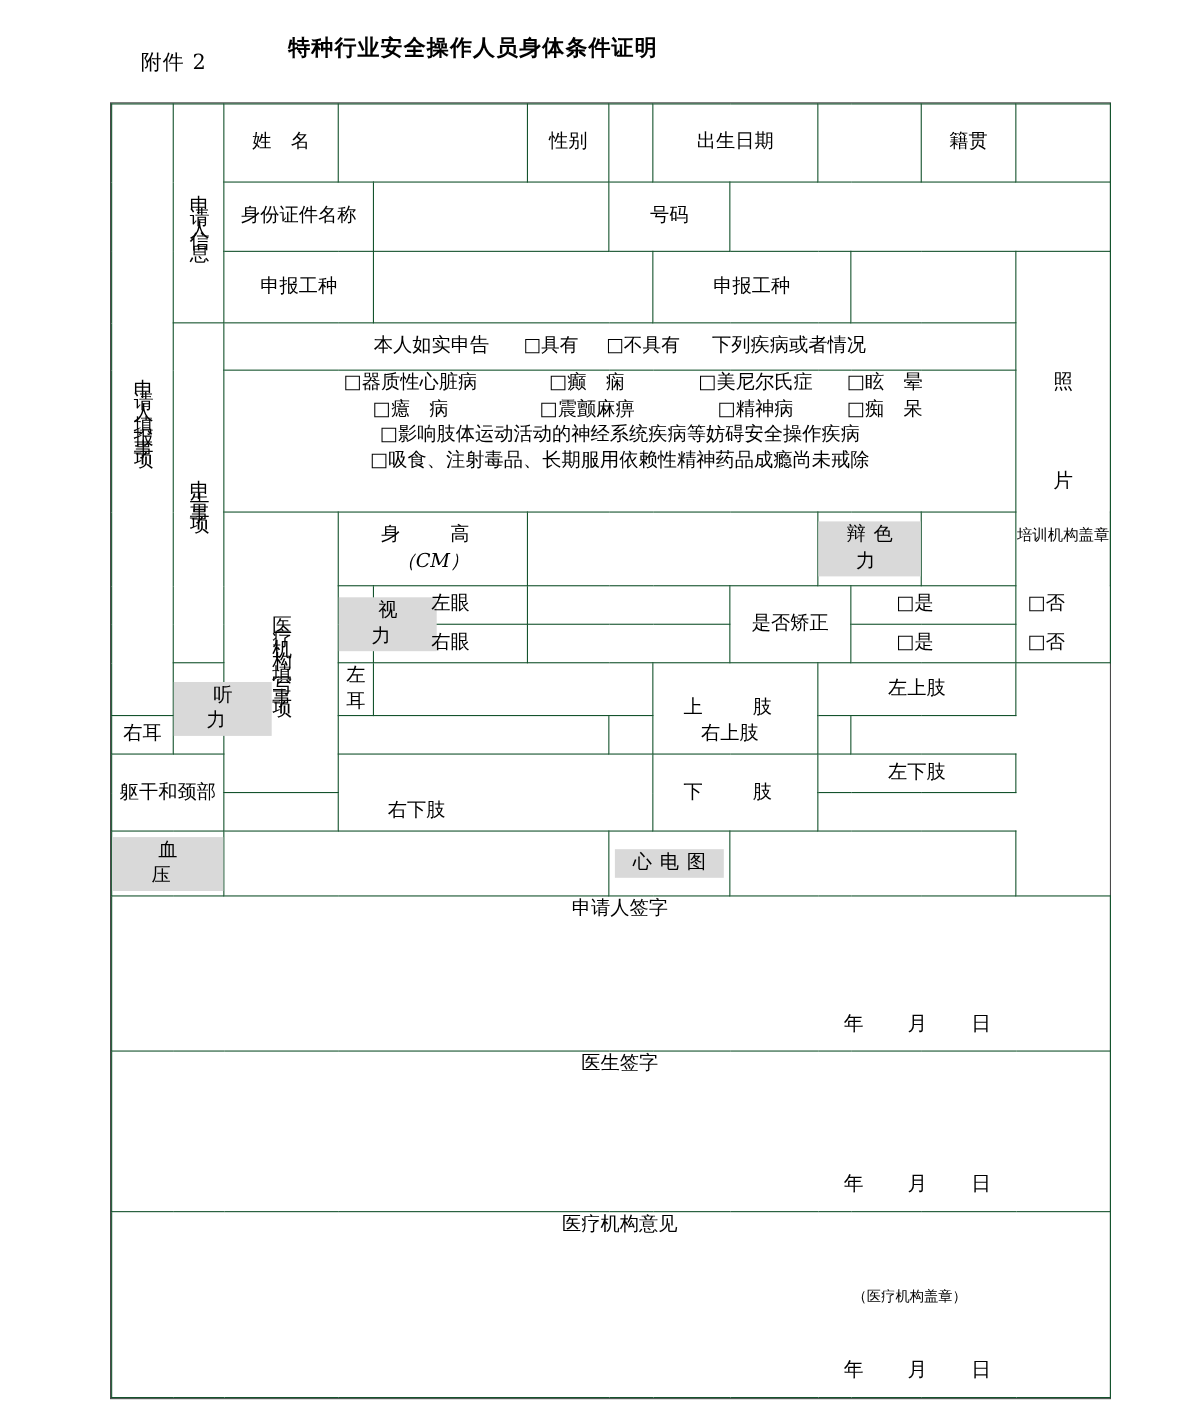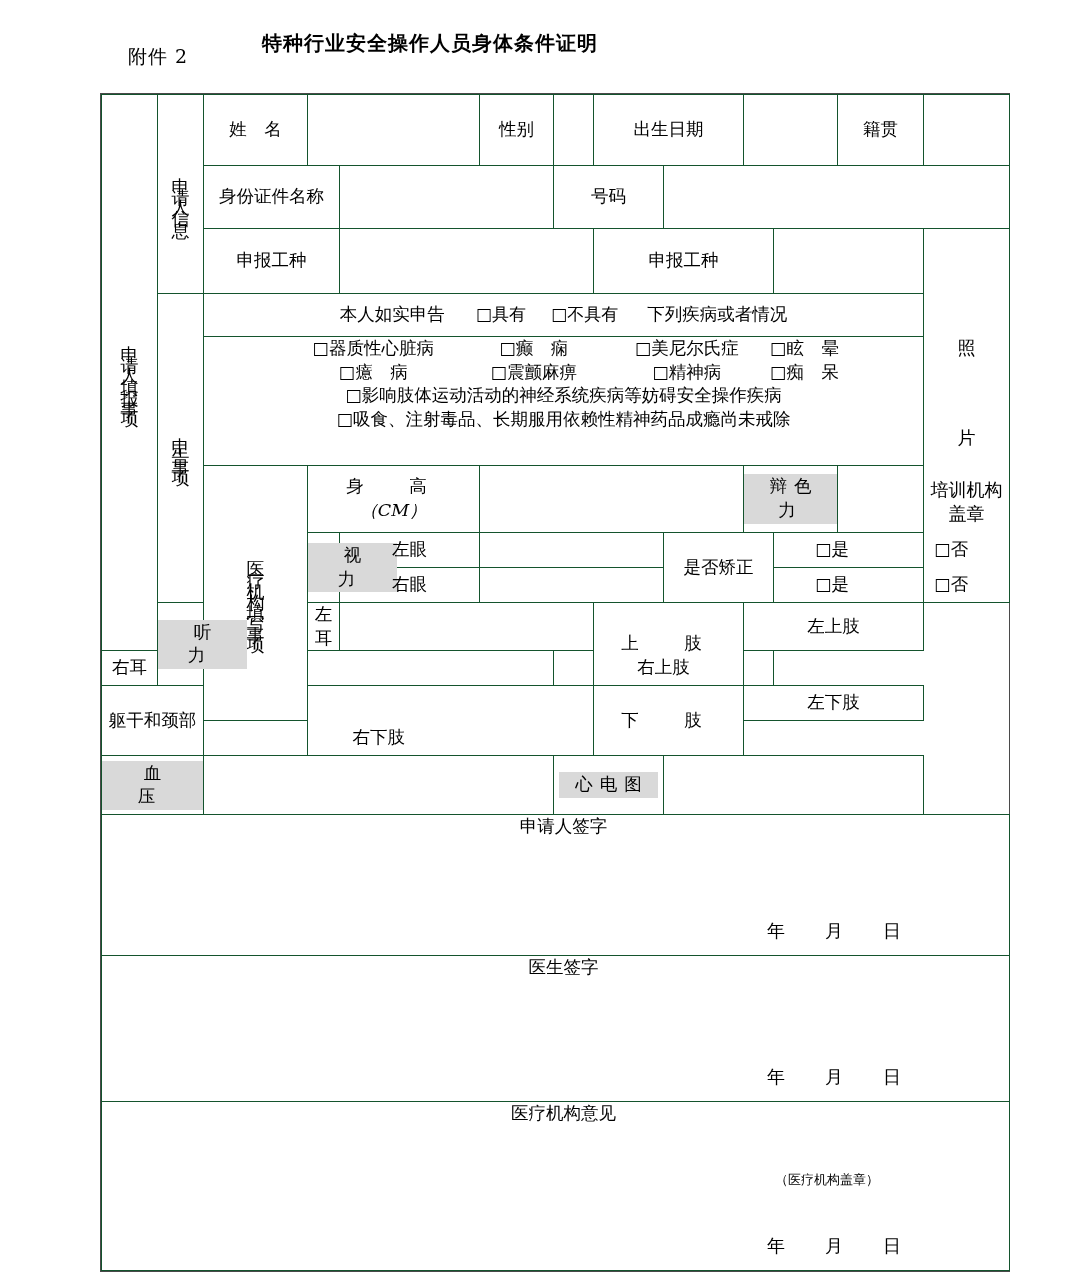--- a/index.html
+++ b/index.html
@@ -105,21 +105,21 @@
     vertical-align: top;
     position: relative;
   }
   .photo-inner {
     position: relative;
     height: 100%;
     min-height: 216px;
   }
   .photo-word-1 { position: absolute; top: 28px; left: 0; right: 0; text-align: center; font-size: 18px;}
   .photo-word-2 { position: absolute; top: 118px; left: 0; right: 0; text-align: center; font-size: 18px;}
-  .photo-seal  { position: absolute; top: 170px; left: 0; right: 0; text-align: center; font-size: 18px;}
+  .photo-seal  { position: absolute; top: 170px; left: 0; right: 0; text-align: center; font-size: 14px;}
   .eye-lab { font-size: 17px; text-align: center; }
 
   .yesno {
     text-align: left;
     padding-left: 12px;
     font-size: 17.5px;
   }
   .yesno .gap { display: inline-block; width: 74px; }
 
   .limb-sub { text-align: left; padding-left: 12px; font-size: 17.5px; }

